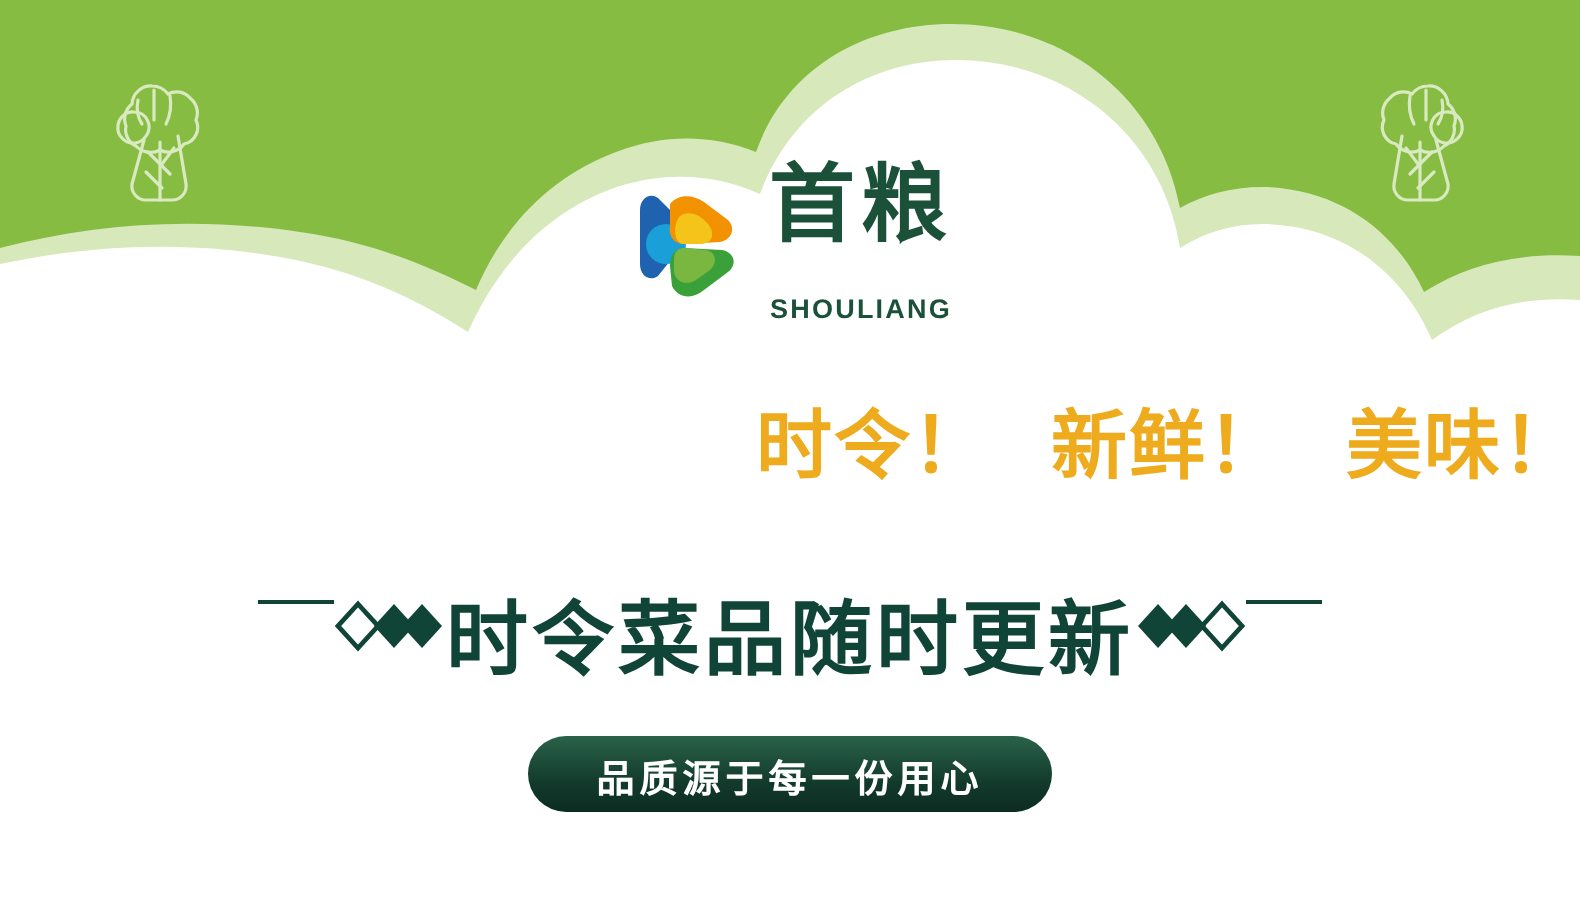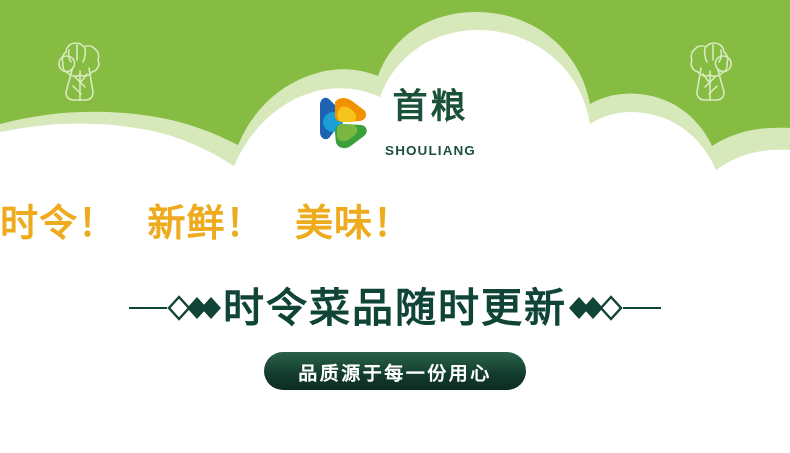--- a/index.html
+++ b/index.html
@@ -63,65 +63,64 @@
   }
   .logo-mark svg { display: block; width: 100%; height: 100%; }
 
   .logo-wordmark {
     display: flex;
     flex-direction: column;
     align-items: center;
     justify-content: center;
   }
   .logo-cn {
-    font-size: 35px;
+    font-size: 43px;
     line-height: 1.02;
     font-weight: bold;
     color: #1b5039;
     letter-spacing: 3px;
     white-space: nowrap;
-    font-family: Liberation Sans, sans-serif;
+    font-family: Liberation Mono, monospace;
   }
   .logo-en {
     font-size: 13.5px;
     font-weight: bold;
     color: #1b5039;
     letter-spacing: 1.1px;
     margin-top: 20px;
     white-space: nowrap;
   }
 
   
   .tagline-row {
     position: absolute;
     left: 0;
     right: 0;
     top: 192px;
-    text-align: left;
+    text-align: right;
     white-space: nowrap;
   }
   .tagline-row .tag {
     display: inline-block;
     font-size: 38px;
     font-weight: bold;
     color: #edab1d;
     letter-spacing: 1px;
     font-family: "DejaVu Sans", "Liberation Sans", sans-serif;
   }
   .tagline-row .tag + .tag { margin-left: 26px; }
 
   
   .headline-row {
     position: absolute;
     left: 0;
     right: 0;
-    top: 283px;
+    top: 300px;
     height: 50px;
     display: flex;
-    align-items: center;
     justify-content: center;
   }
   .rule {
     width: 38px;
     height: 1.5px;
     background: #0f4436;
     flex: 0 0 auto;
   }
   .ornament { flex: 0 0 auto; display: block; }
   .headline {
@@ -132,21 +131,21 @@
     white-space: nowrap;
     font-family: "DejaVu Sans", "Liberation Sans", sans-serif;
     line-height: 1;
   }
 
   
   .badge-row {
     position: absolute;
     left: 0;
     right: 0;
-    top: 352px;
+    top: 368px;
     display: flex;
     justify-content: center;
     align-items: flex-end;
   }
   .badge {
     display: inline-flex;
     align-items: center;
     justify-content: center;
     height: 38px;
     padding: 0 34px;

